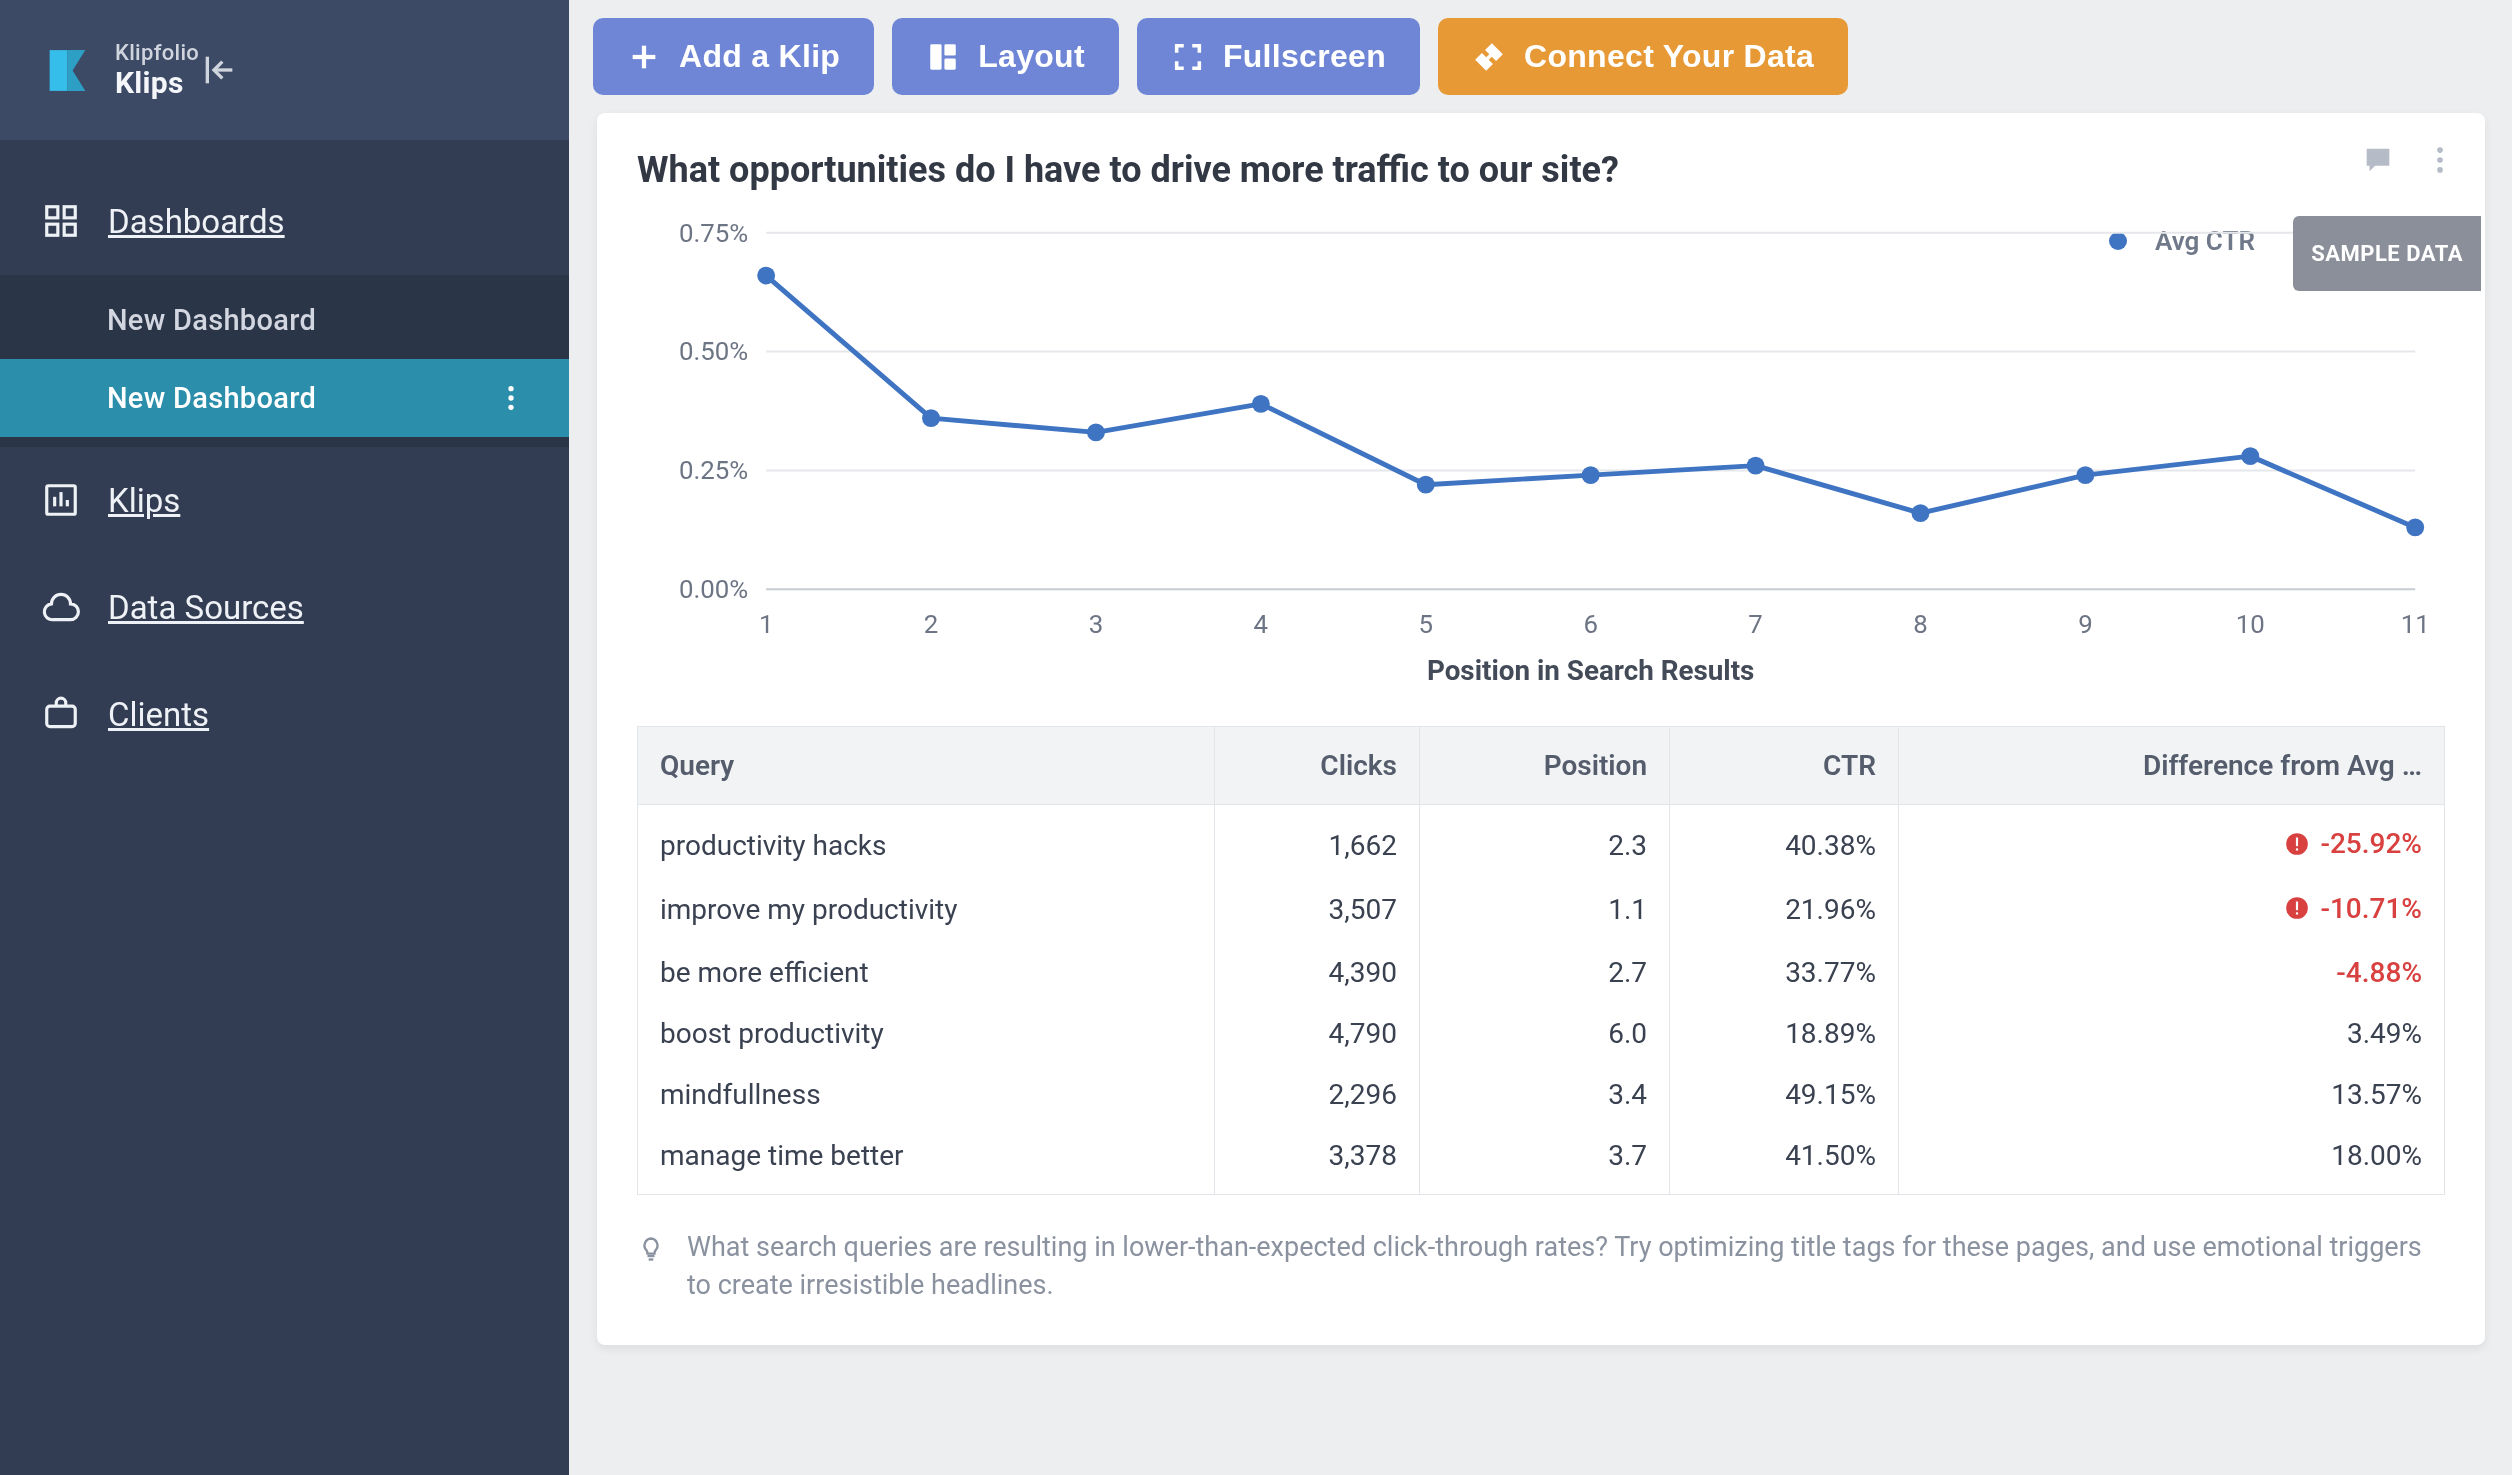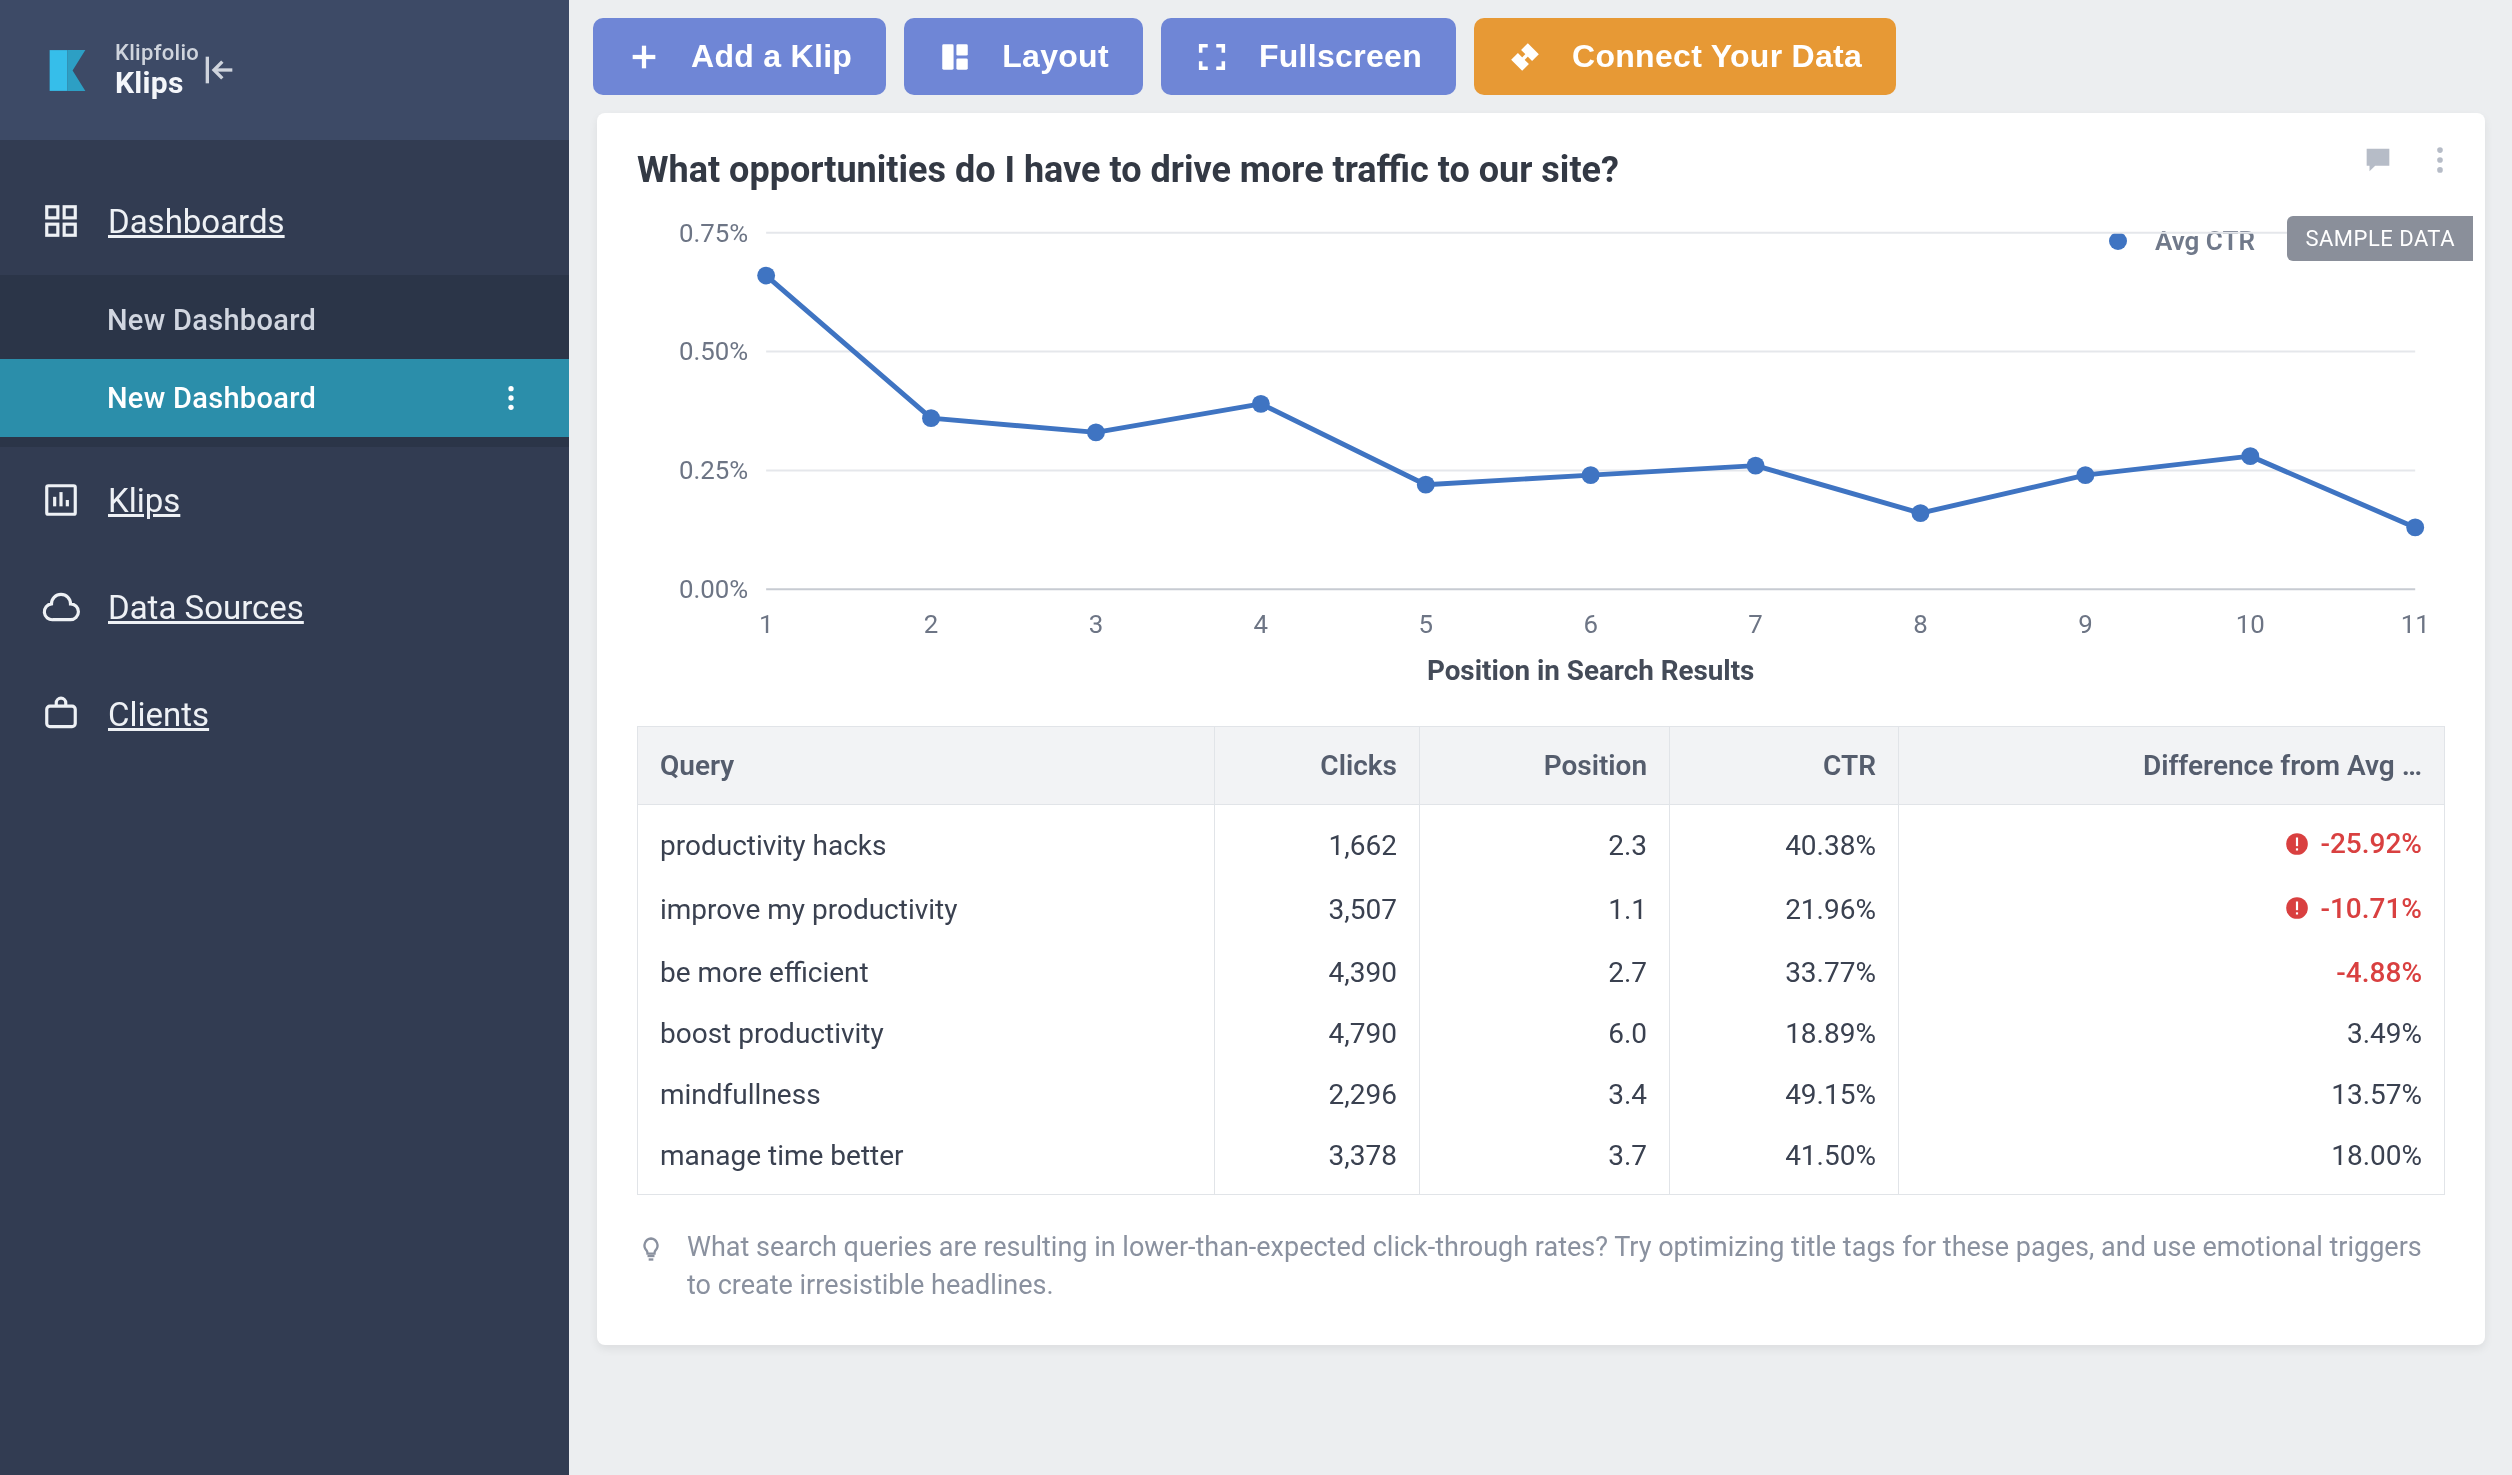--- a/index.html
+++ b/index.html
@@ -65,21 +65,21 @@
     padding:22px 42px 22px 107px;
     font-size:29px;color:#d1d6e0;font-weight:500;
     letter-spacing:0.3px;
   }
   .subnav-item.active{background:var(--sidebar-active);color:#ffffff;}
   .dots-v{width:32px;height:32px;}
   
   .main{flex:1;display:flex;flex-direction:column;min-width:0;}
   .toolbar{display:flex;gap:18px;padding:18px 24px 18px 24px;}
   .btn{
-    display:inline-flex;align-items:center;gap:30px;
+    display:inline-flex;align-items:center;gap:18px;
     border:0;border-radius:10px;
     padding:20px 34px;
     color:#fff;font-size:32px;font-weight:600;letter-spacing:0.3px;
     cursor:pointer;
   }
   .btn-blue{background:var(--btn-blue);}
   .btn-orange{background:var(--btn-orange);}
   .btn svg{width:34px;height:34px;}
   .card{
     background:var(--card-bg);
@@ -87,24 +87,24 @@
     border-radius:8px;
     box-shadow:0 4px 10px rgba(0,0,0,.07);
     position:relative;
     padding:36px 40px 40px 40px;
   }
   .card-title{
     font-size:36px;font-weight:700;color:var(--text-dark);
     margin:0 0 22px 0;
   }
   .sample-badge{
-    position:absolute;top:103px;right:12px;
+    position:absolute;top:103px;right:4px;
     background:#8a8f9a;color:#fff;
-    font-size:22px;font-weight:400;letter-spacing:0.5px;
-    padding:10px 18px;border-radius:6px 0 0 6px;
+    font-size:22px;font-weight:700;letter-spacing:0.5px;
+    padding:25px 18px;border-radius:6px 0 0 6px;
     z-index:5;
   }
   .legend-dot{
     position:absolute;top:113px;right:230px;
     display:flex;align-items:center;gap:28px;
     color:var(--text-muted);font-size:26px;font-weight:600;
   }
   .legend-dot .dot{width:18px;height:18px;border-radius:50%;background:var(--line-blue);}
   .card-actions{
     position:absolute;top:30px;right:28px;

